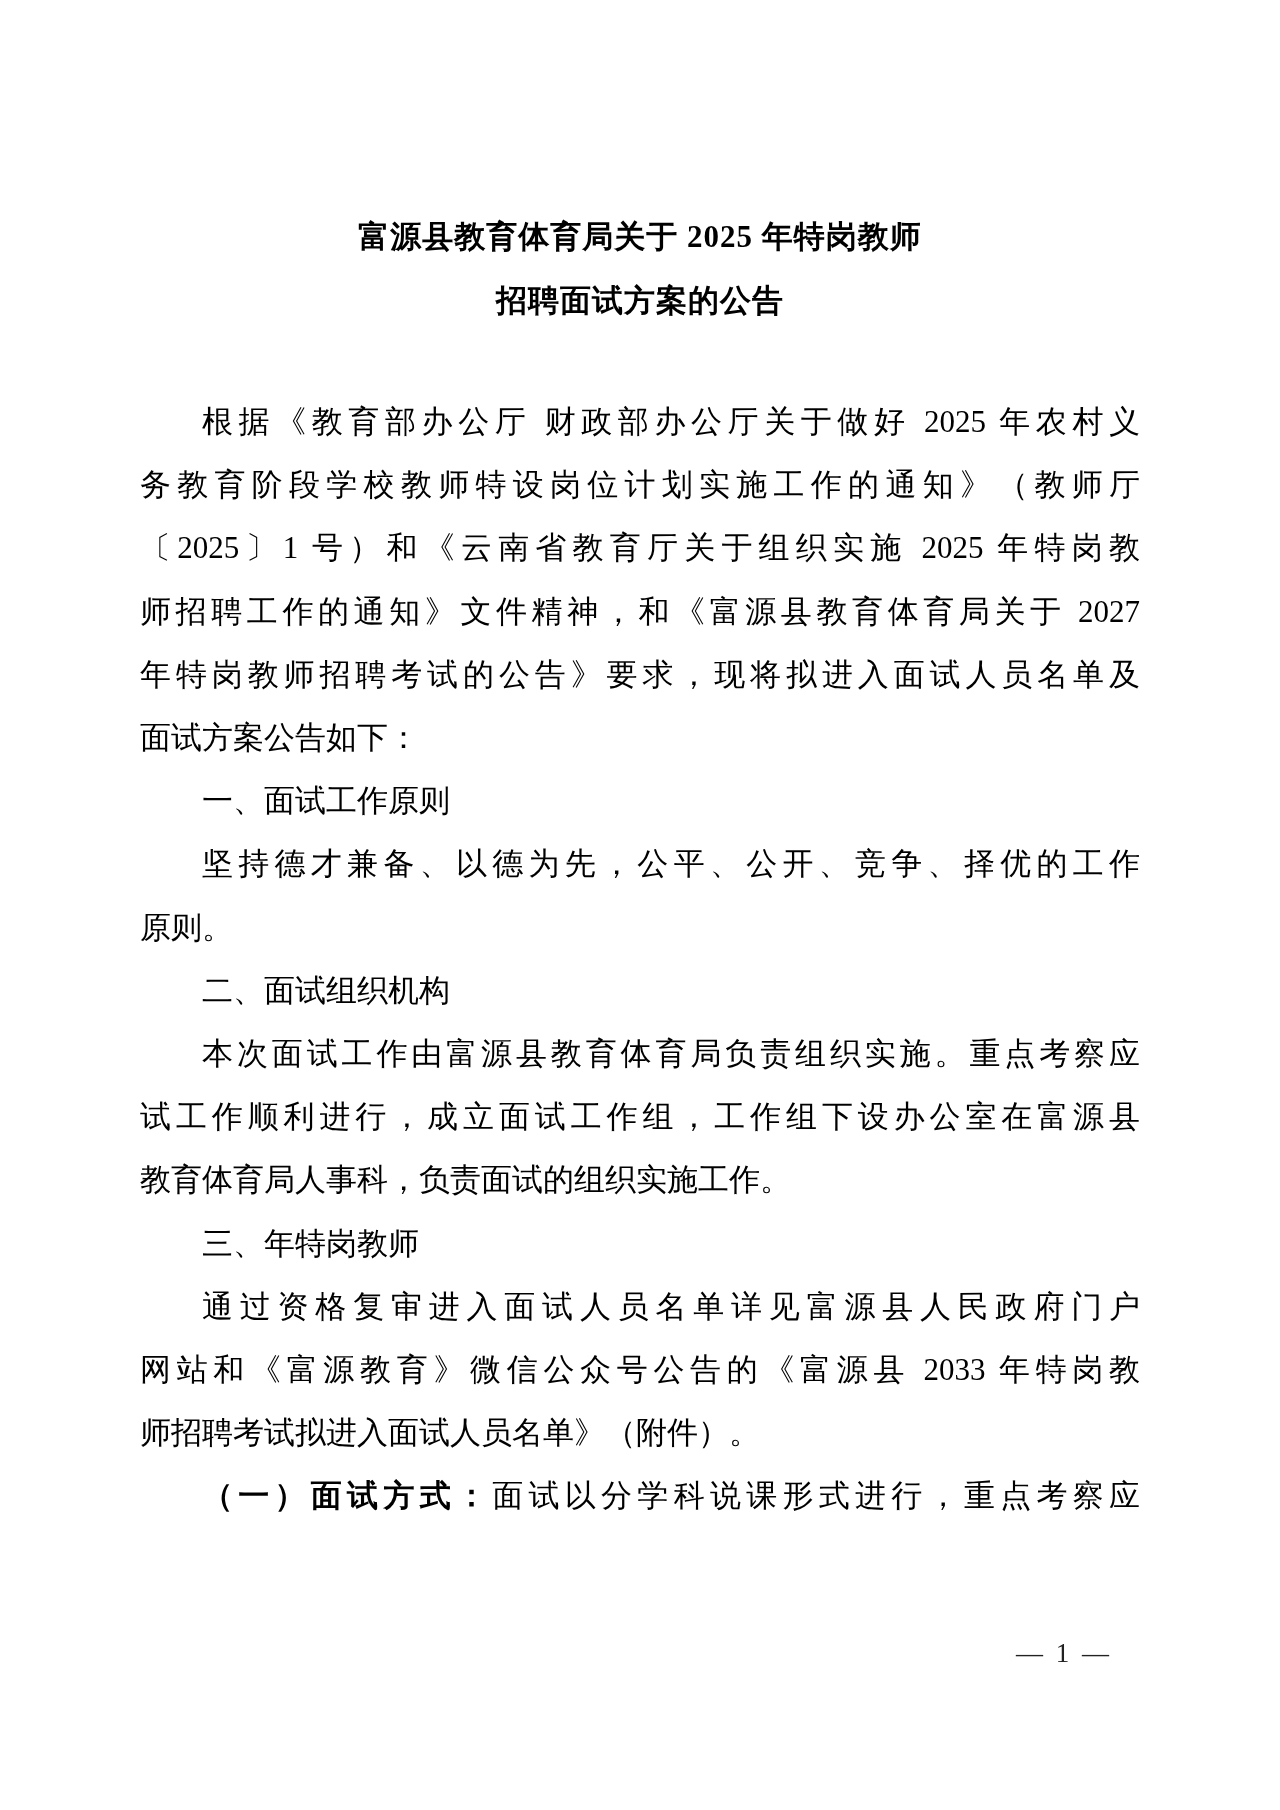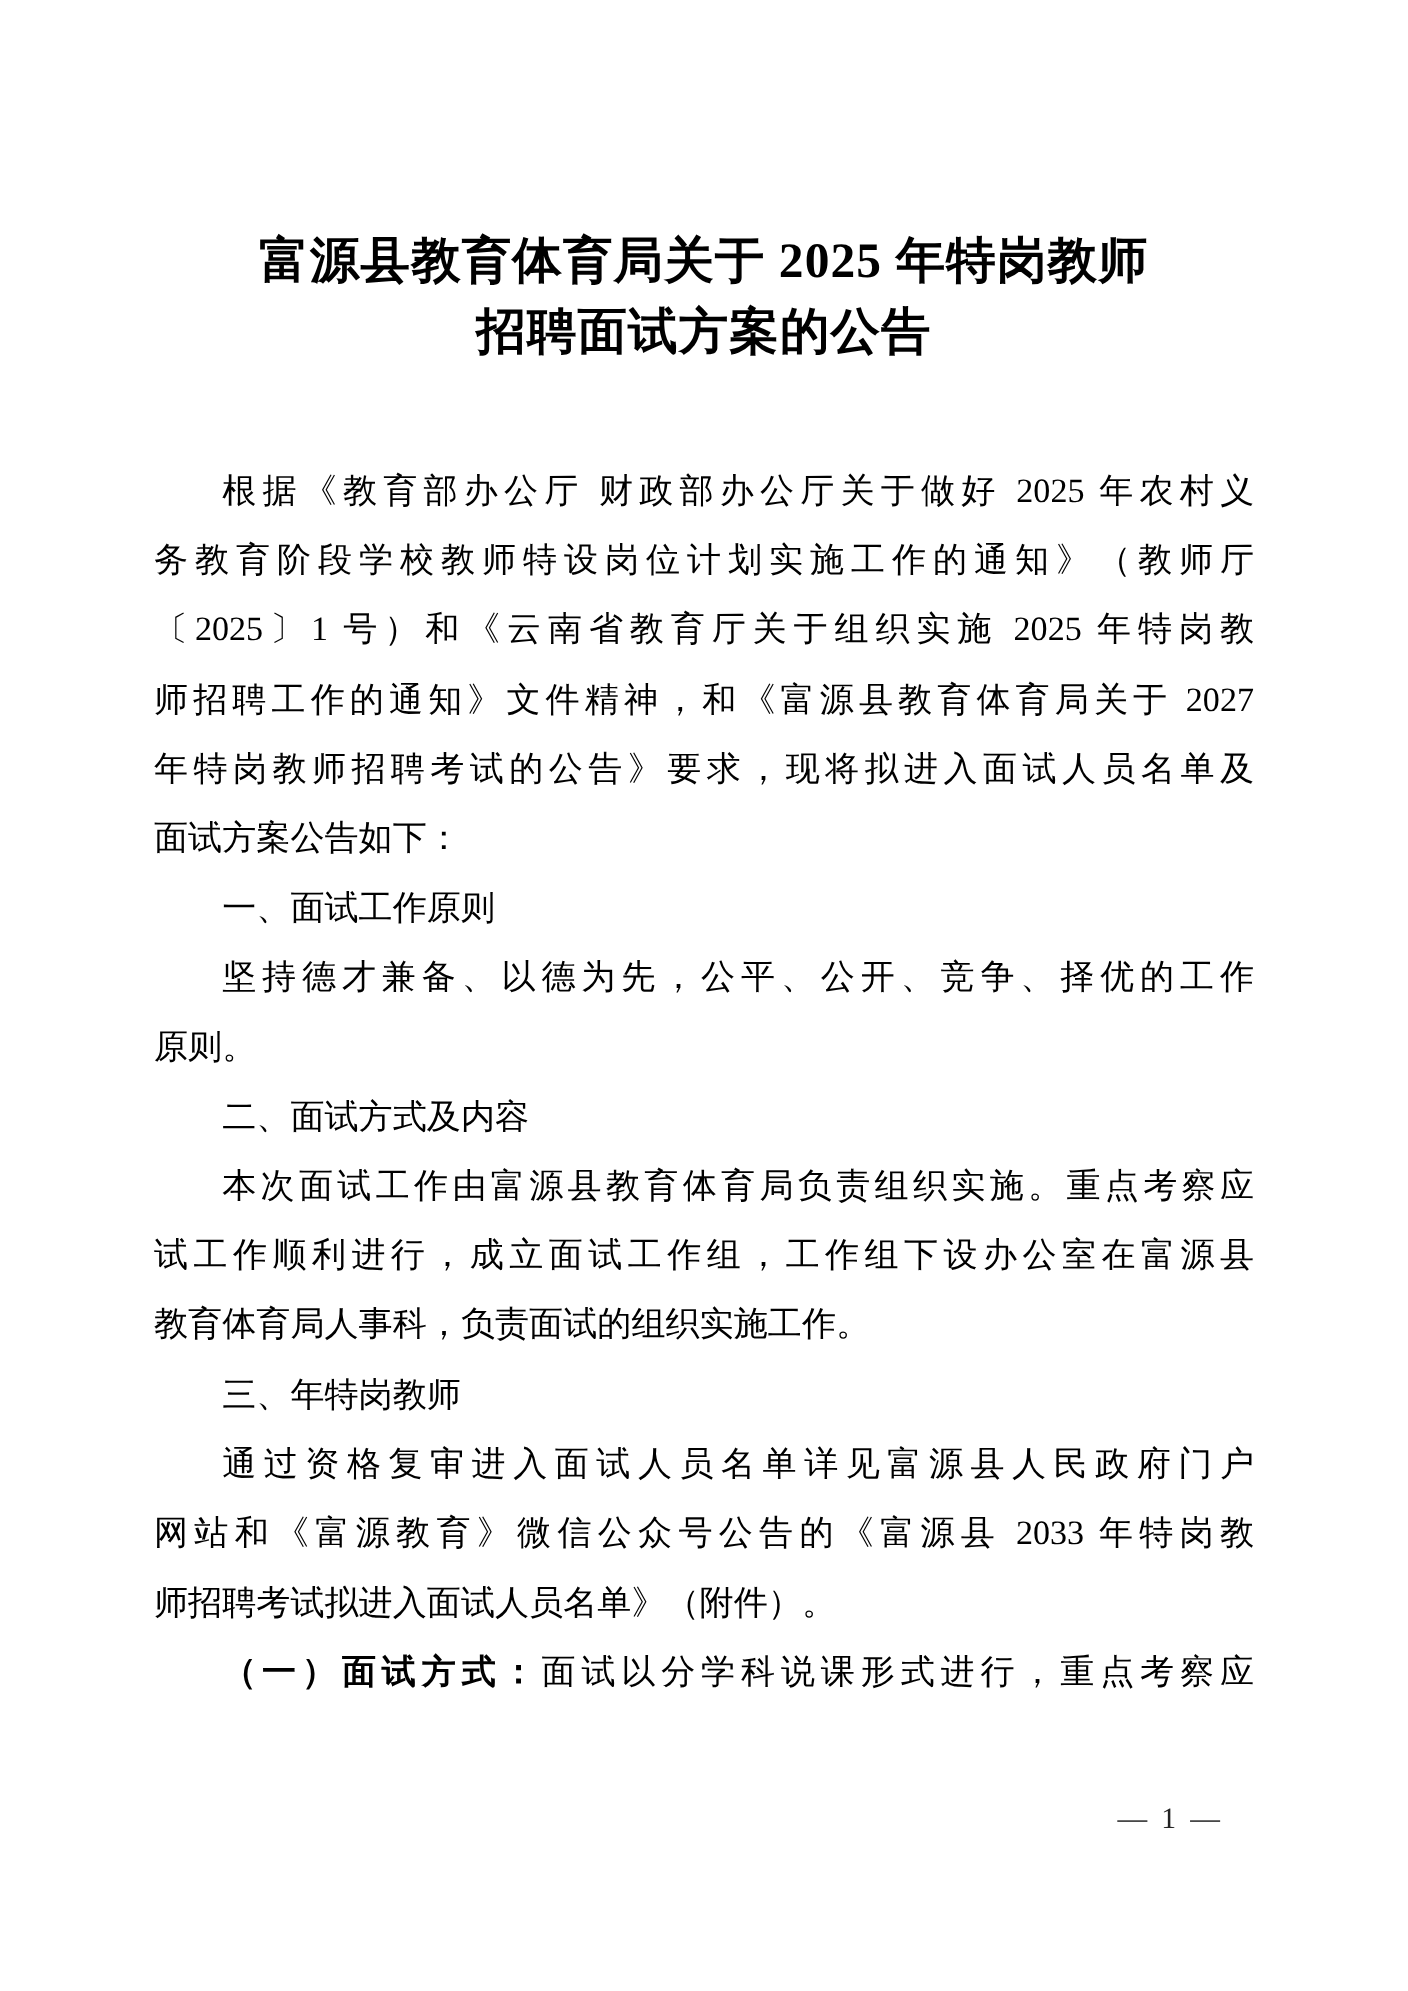--- a/index.html
+++ b/index.html
@@ -16,27 +16,27 @@
     overflow: hidden;
   }
   .doc-title {
     position: absolute;
     top: 205px;
     left: 0;
     width: 1280px;
     text-align: center;
     font-family: "Liberation Serif", "DejaVu Serif", serif;
     font-weight: 700;
-    font-size: 45px;
+    font-size: 31px;
     line-height: 64px;
     letter-spacing: 1px;
   }
   .content {
     position: absolute;
-    top: 414px;
+    top: 390px;
     left: 140px;
     width: 1000px;
     font-family: "Liberation Serif", "DejaVu Serif", serif;
     font-size: 31px;
     line-height: 63.2px;
   }
   .ln {
     width: 100%;
   }
   
@@ -83,21 +83,21 @@
     <div class="ln fill">务教育阶段学校教师特设岗位计划实施工作的通知》（教师厅</div>
     <div class="ln fill">〔2025〕1 号）和《云南省教育厅关于组织实施 2025 年特岗教</div>
     <div class="ln fill">师招聘工作的通知》文件精神，和《富源县教育体育局关于 2027</div>
     <div class="ln fill">年特岗教师招聘考试的公告》要求，现将拟进入面试人员名单及</div>
     <div class="ln">面试方案公告如下：</div>
 
     <div class="ln ind hd">一、面试工作原则</div>
     <div class="ln ind fill">坚持德才兼备、以德为先，公平、公开、竞争、择优的工作</div>
     <div class="ln">原则。</div>
 
-    <div class="ln ind hd">二、面试方式及内容</div>
+    <div class="ln ind hd">二、面试组织机构</div>
     <div class="ln ind fill">本次面试工作由富源县教育体育局负责组织实施。重点考察应</div>
     <div class="ln fill">试工作顺利进行，成立面试工作组，工作组下设办公室在富源县</div>
     <div class="ln">教育体育局人事科，负责面试的组织实施工作。</div>
 
     <div class="ln ind hd">三、年特岗教师</div>
     <div class="ln ind fill">通过资格复审进入面试人员名单详见富源县人民政府门户</div>
     <div class="ln fill">网站和《富源教育》微信公众号公告的《富源县 2033 年特岗教</div>
     <div class="ln">师招聘考试拟进入面试人员名单》（附件）。</div>
 
     <div class="ln ind fill"><span class="bold-label">（一）面试方式：</span><span>面试以分学科说课形式进行，重点考察应</span></div>

